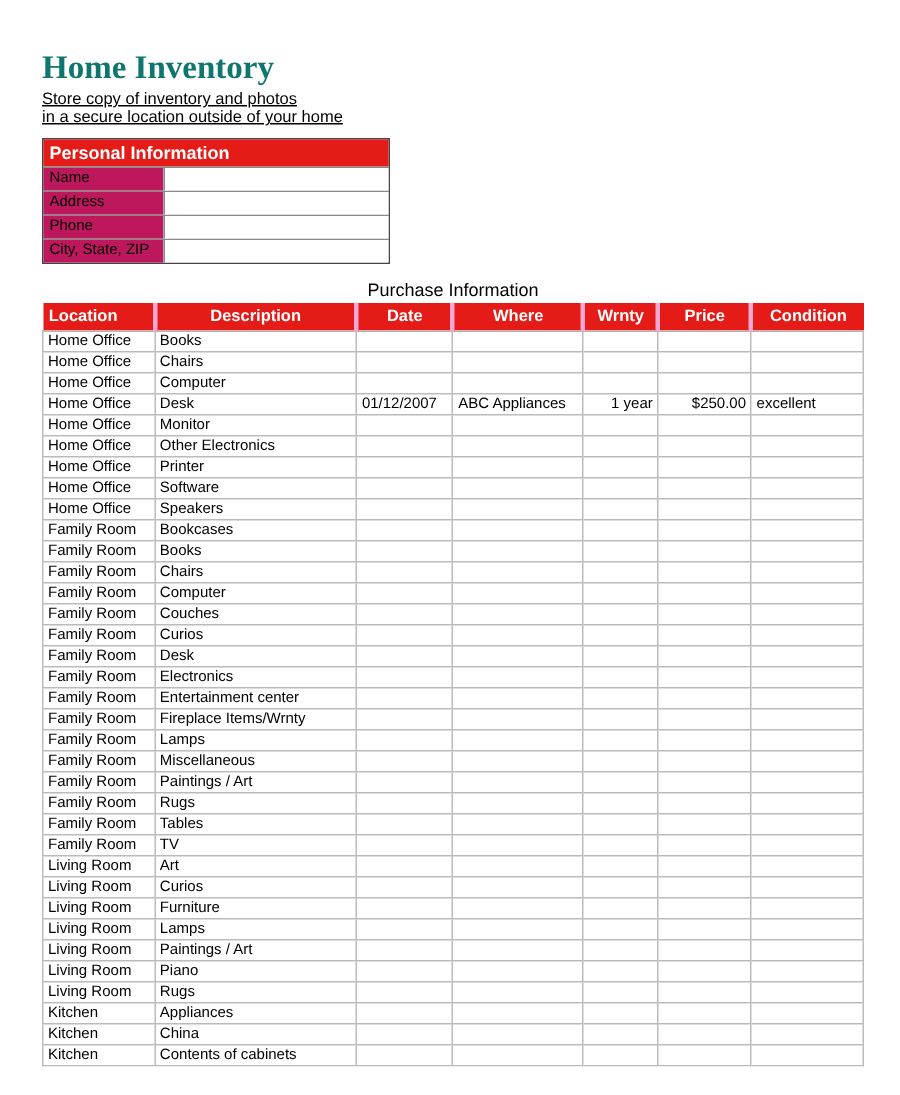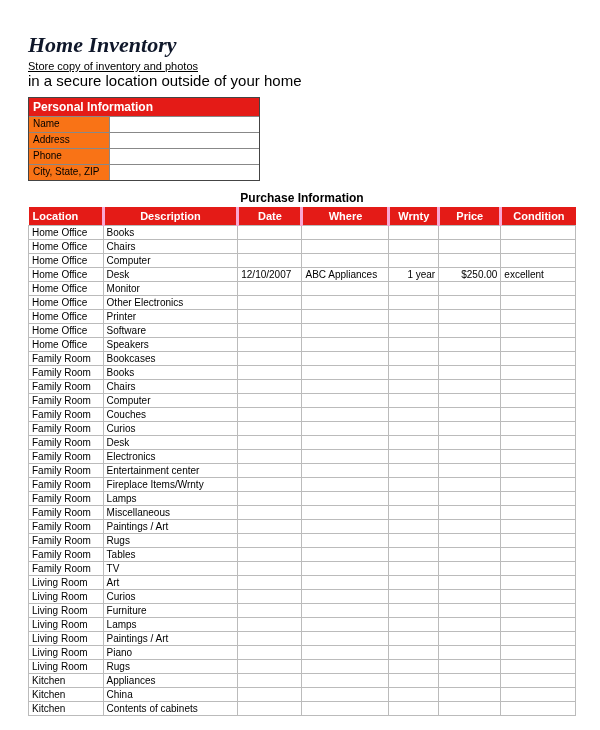--- a/index.html
+++ b/index.html
@@ -11,32 +11,32 @@
     background: #fff;
     font-size: 11px;
   }
   .page {
     padding: 32px 24px 0 28px;
   }
   .title {
     font-family: Georgia, "Times New Roman", serif;
     font-size: 22px;
     font-weight: bold;
-    font-style: italic;
-    color: #0f172a;
+    color: #0f766e;
     margin: 0 0 2px 0;
   }
   .subtitle1 {
     font-size: 11px;
     color: #000;
     text-decoration: underline;
   }
   .subtitle2 {
-    font-size: 15px;
+    font-size: 11px;
     color: #000;
+    text-decoration: underline;
     margin-bottom: 8px;
   }
   .top-row {
     display: flex;
     align-items: flex-start;
     gap: 0;
     flex-direction: column;
   }
   .personal-box {
     width: 232px;
@@ -52,41 +52,41 @@
   .personal-row {
     display: flex;
     border-top: 1px solid #888;
     height: 16px;
     font-size: 10px;
   }
   .personal-row:first-of-type { border-top: none; }
   .personal-label {
     width: 80px;
     padding: 1px 4px;
-    background: #f97316;
+    background: #be185d;
   }
   .personal-input {
     flex: 1;
     border-left: 1px solid #888;
     background: #fff;
   }
   .link-area {
     flex: 1;
     text-align: center;
     padding-top: 50px;
     font-size: 10px;
   }
   .link-area a {
     color: #0000cc;
     text-decoration: underline;
   }
   .purchase-title {
     text-align: center;
     font-size: 12px;
-    font-weight: bold;
+    font-weight: normal;
     margin: 10px 0 2px 0;
   }
   table.inventory {
     width: 100%;
     border-collapse: collapse;
     font-size: 10px;
     table-layout: fixed;
   }
   table.inventory thead th {
     background: #e41b17;
@@ -193,21 +193,21 @@
           <td>Computer</td>
           <td></td>
           <td></td>
           <td class="right"></td>
           <td class="right"></td>
           <td></td>
         </tr>
         <tr>
           <td>Home Office</td>
           <td>Desk</td>
-          <td>12/10/2007</td>
+          <td>01/12/2007</td>
           <td>ABC Appliances</td>
           <td class="right">1 year</td>
           <td class="right">$250.00</td>
           <td>excellent</td>
         </tr>
         <tr>
           <td>Home Office</td>
           <td>Monitor</td>
           <td></td>
           <td></td>

